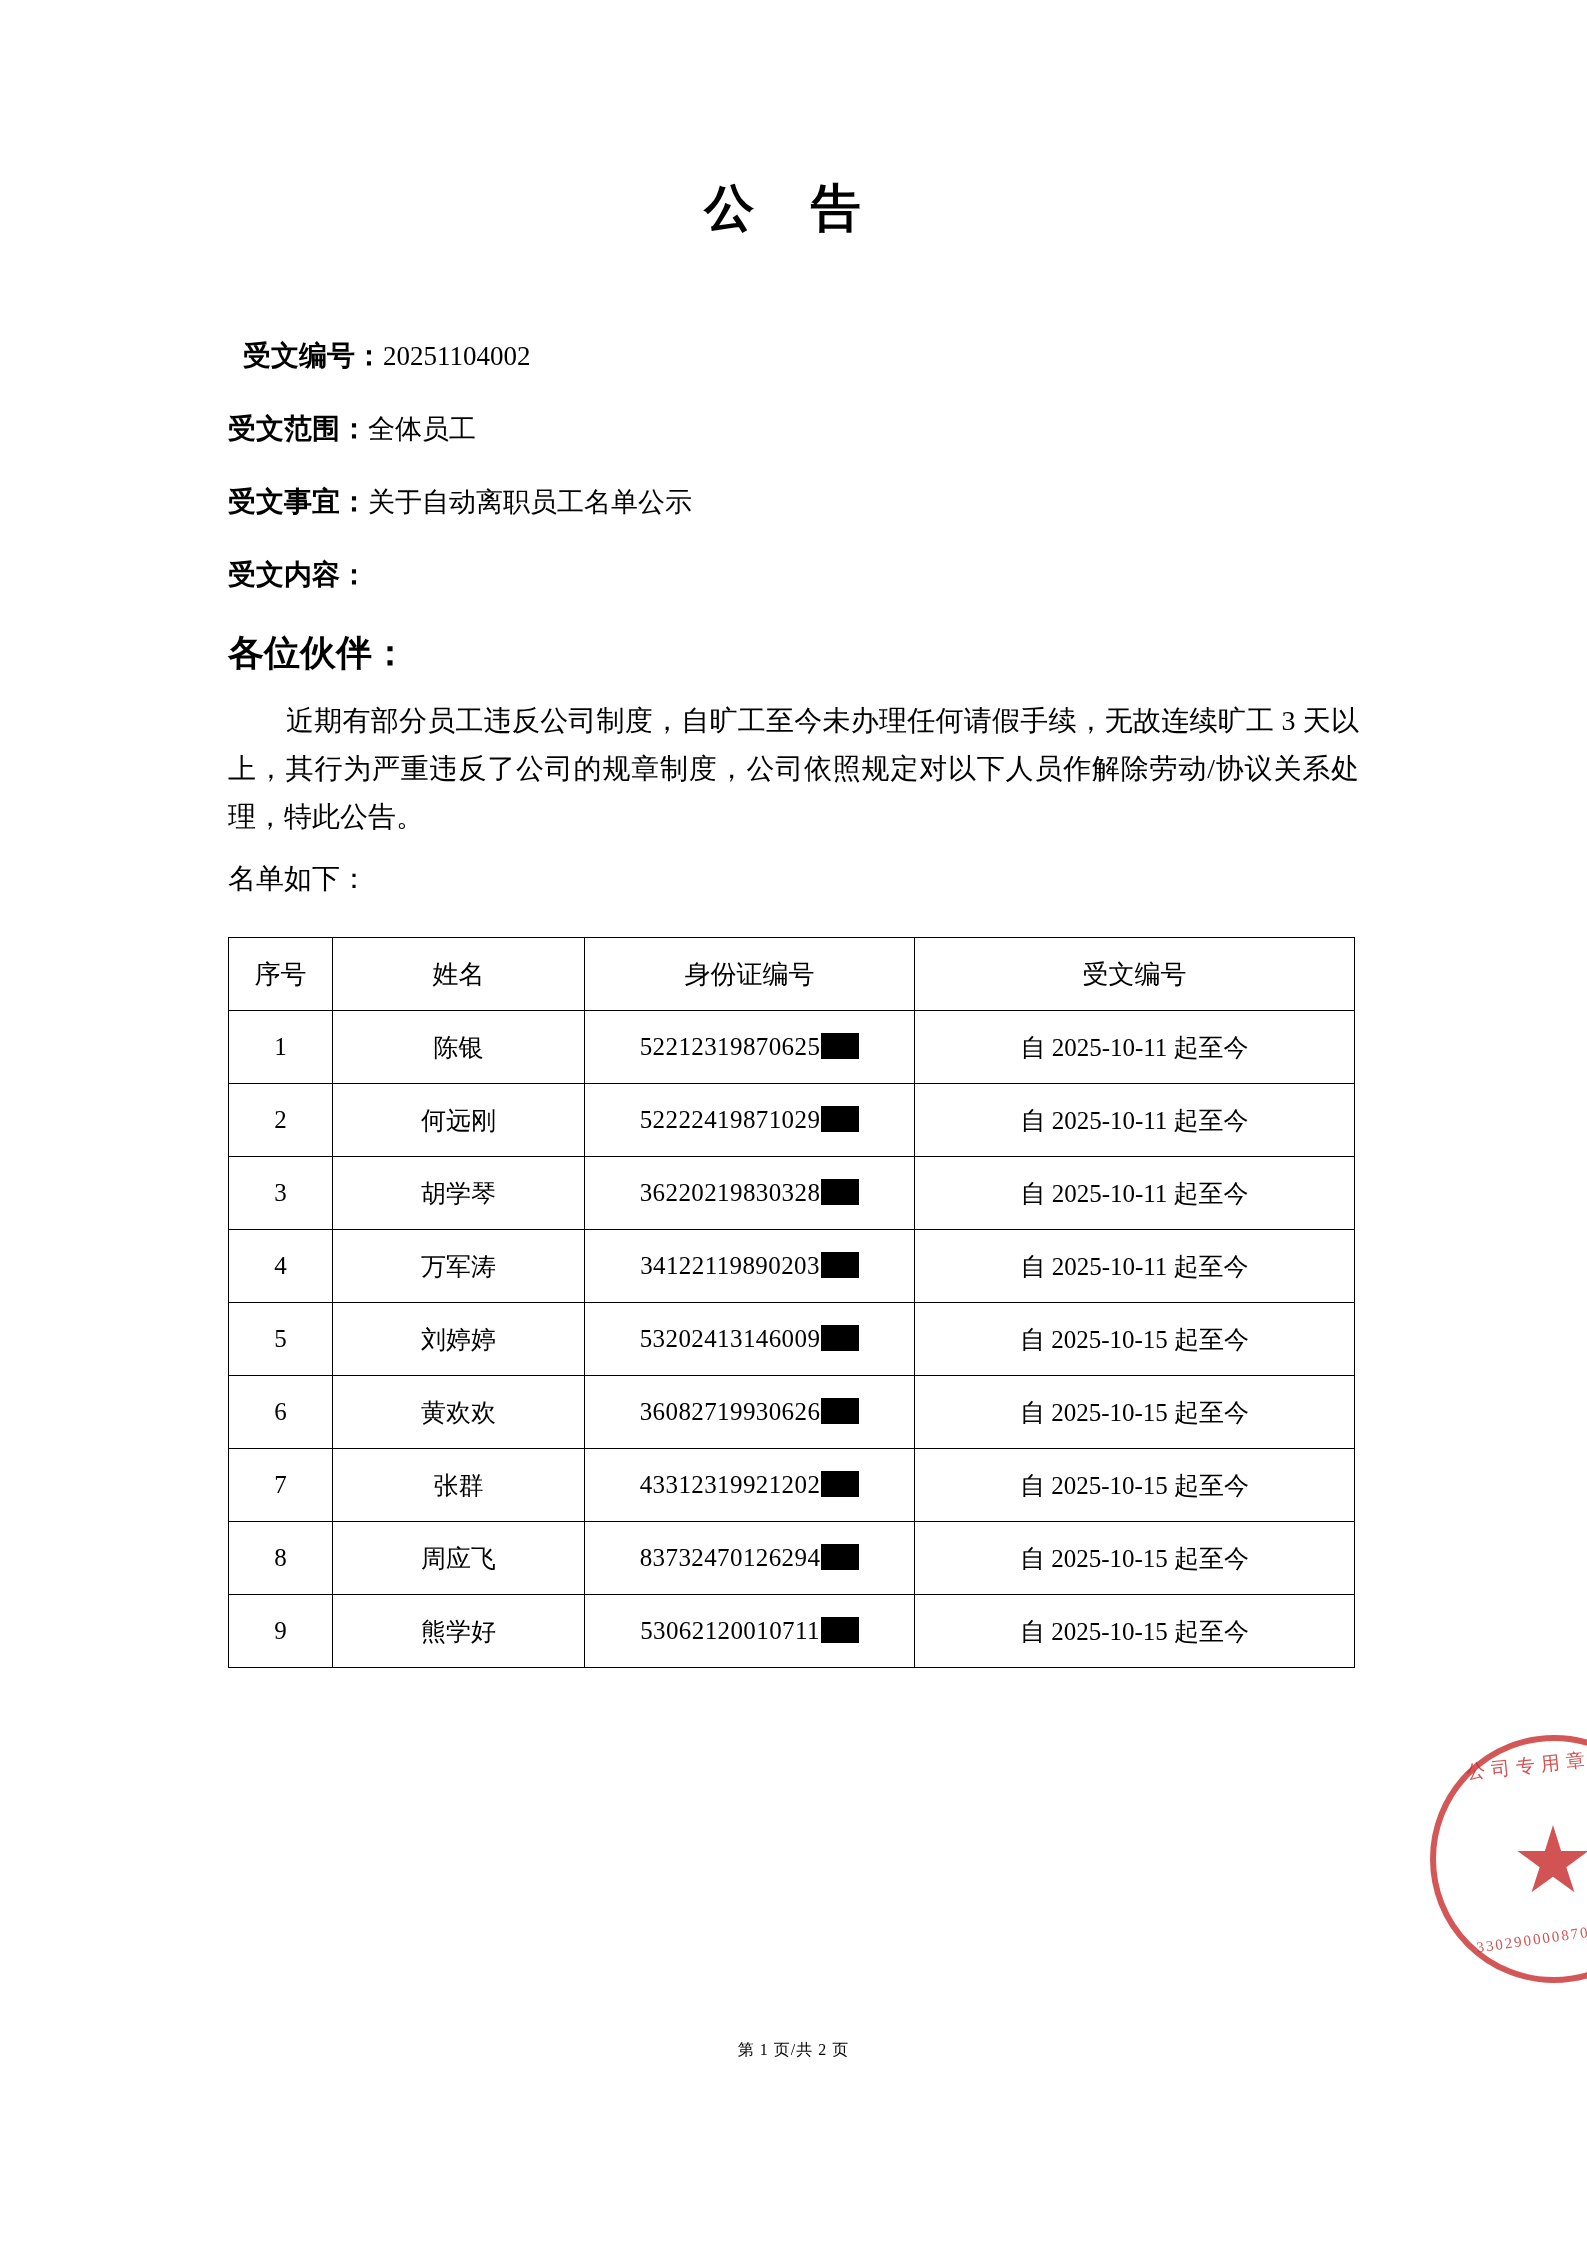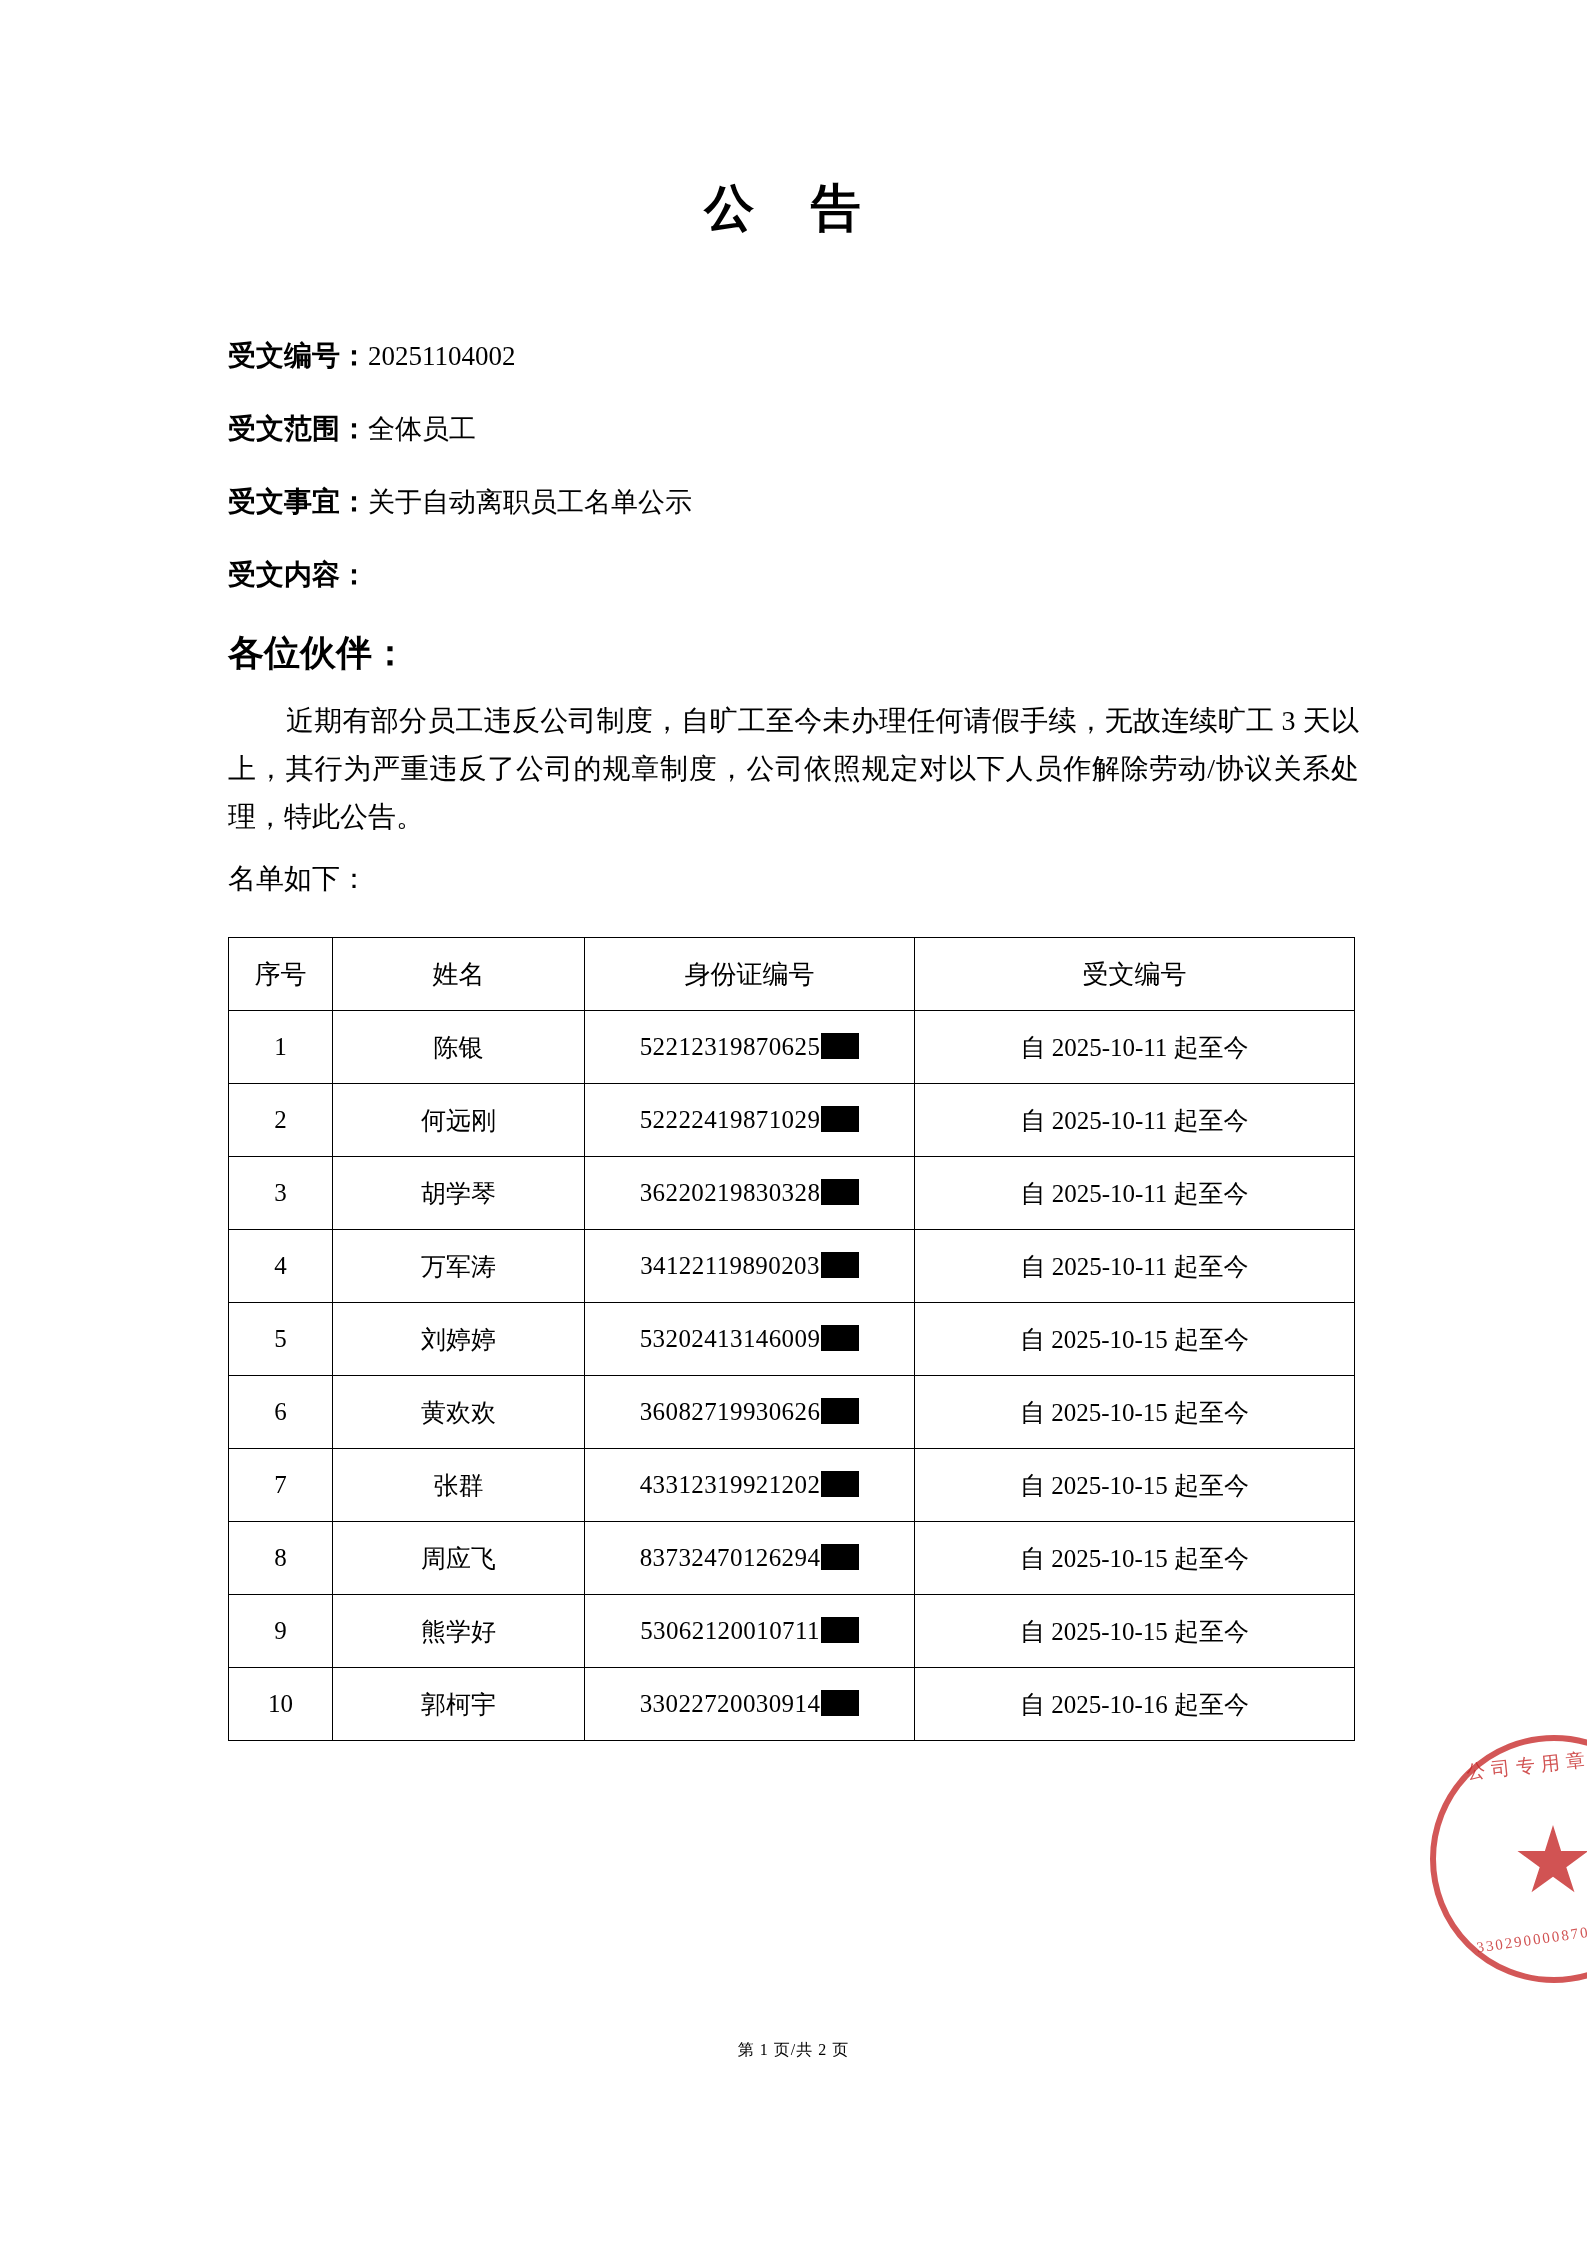--- a/index.html
+++ b/index.html
@@ -42,20 +42,21 @@
   .meta-line .lbl {
     font-weight: bold;
     font-size: 28px;
   }
   .meta-line .val {
     font-weight: normal;
     font-size: 27px;
   }
   .meta-line.first {
     padding-top: 100px;
+    margin-left: 15px;
   }
   .greet {
     font-size: 36px;
     font-weight: bold;
     padding-top: 46px;
     line-height: 1.0;
   }
   .para {
     font-size: 28px;
     line-height: 1.72;
@@ -267,26 +268,20 @@
           <td>8</td>
           <td>周应飞</td>
           <td><span class="idnum"><span class="digits">83732470126294</span><span class="redact"></span></span></td>
           <td>自 2025-10-15 起至今</td>
         </tr>
         <tr>
           <td>9</td>
           <td>熊学好</td>
           <td><span class="idnum"><span class="digits">53062120010711</span><span class="redact"></span></span></td>
           <td>自 2025-10-15 起至今</td>
-        </tr>
-        <tr>
-          <td>10</td>
-          <td>郭柯宇</td>
-          <td><span class="idnum"><span class="digits">33022720030914</span><span class="redact"></span></span></td>
-          <td>自 2025-10-16 起至今</td>
         </tr>
       </tbody>
     </table>
 
   </div>
 
   <div class="footer">第 1 页/共 2 页</div>
 
   <div class="seal">
     <div class="seal-inner">

